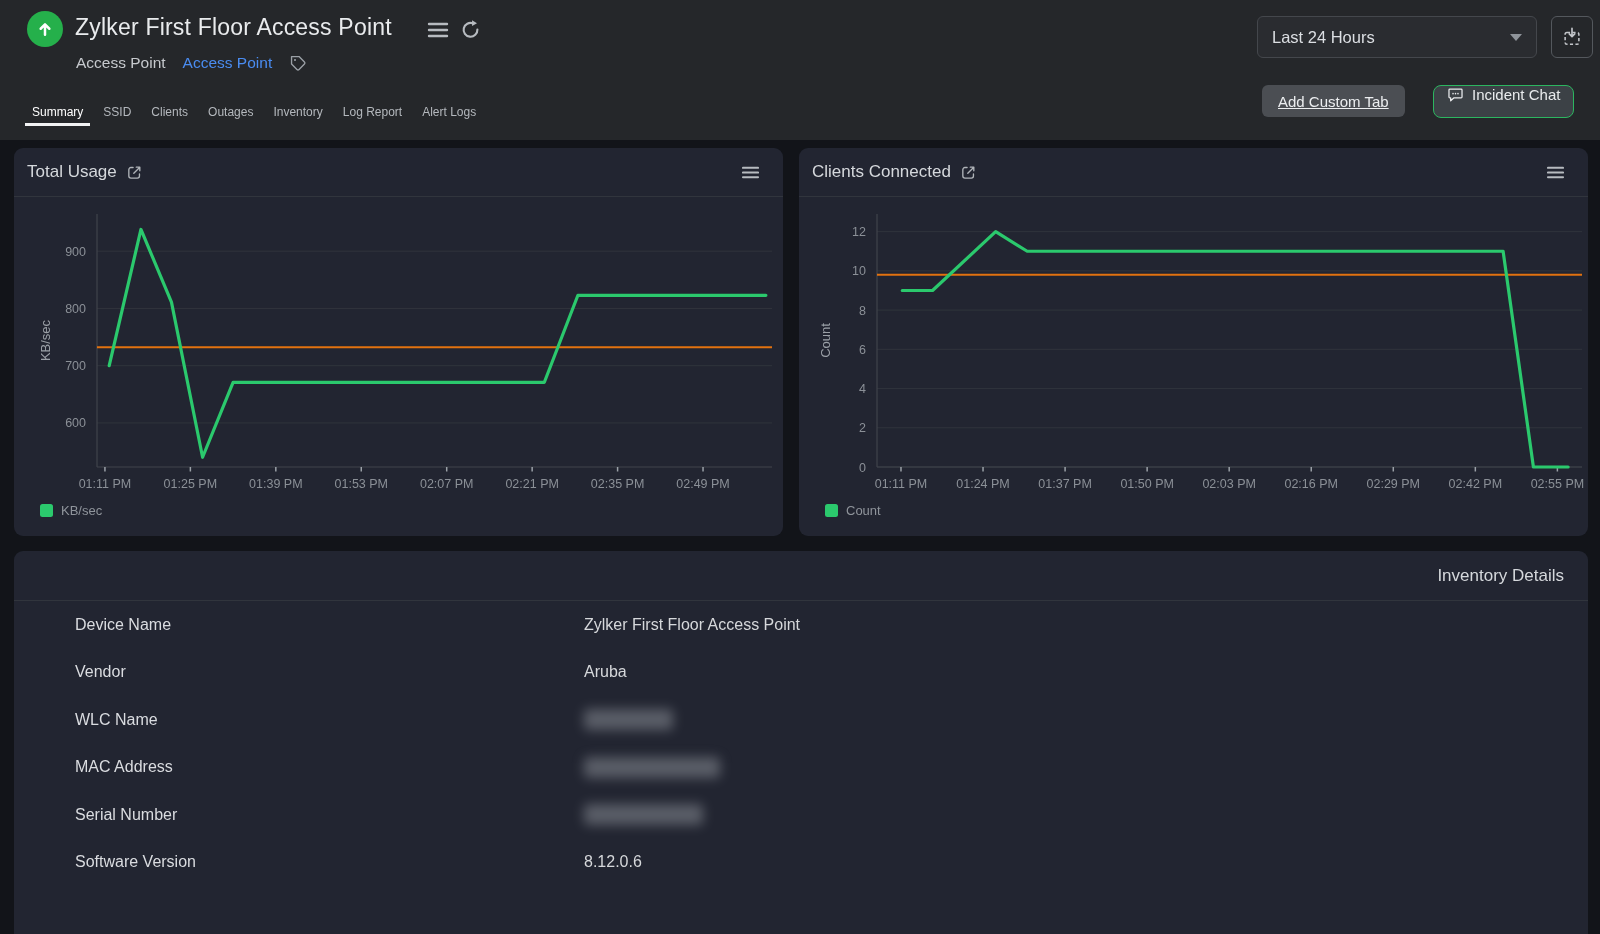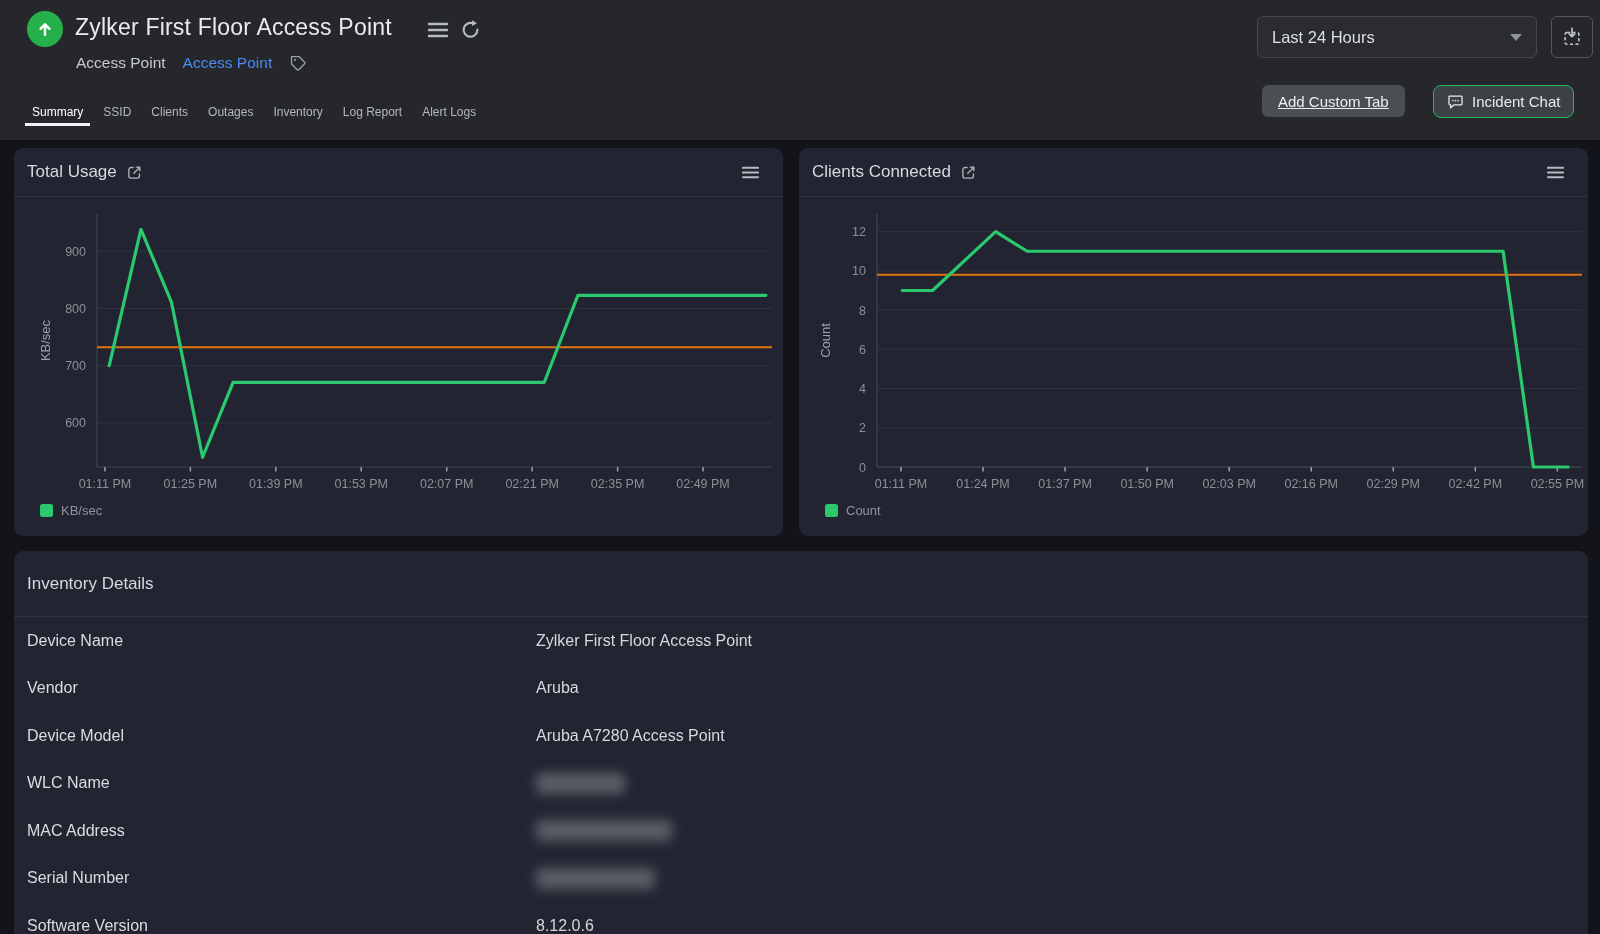--- a/index.html
+++ b/index.html
@@ -21,21 +21,21 @@
     color:#dcdfe3; font-size:16.5px; cursor:pointer; }
   .time-select .caret { margin-left:auto; width:0; height:0; border-left:6px solid transparent;
     border-right:6px solid transparent; border-top:7px solid #8f949a; }
   .window-btn { position:absolute; left:1551px; top:16px; width:42px; height:42px; border:1px solid #54585d;
     border-radius:6px; background:transparent; display:flex; align-items:center; justify-content:center; cursor:pointer; }
 
   .add-tab-btn { position:absolute; left:1262px; top:85px; height:32px; padding:0 16px; background:#4b4e53;
     border:none; border-radius:6px; color:#eceef0; font-size:15px; display:flex; align-items:center; cursor:pointer;
     font-family:"Liberation Sans", sans-serif;text-decoration:underline; }
   .incident-btn { position:absolute; left:1433px; top:85px; height:33px; padding:0 13px; background:#3c4146;
-    border:1.5px solid #2cb660; border-radius:8px; color:#e9ebed; font-size:15px; display:flex; align-items:center;
+    border:1.5px solid #2cb660; border-radius:8px; color:#e9ebed; font-size:15px; display:flex; 
     gap:8px; cursor:pointer; font-family:"Liberation Sans", sans-serif; }
 
   .tabs { position:absolute; left:25px; top:102px; display:flex; gap:6px; }
   .tab { padding:0 7px 1px 7px; font-size:12px; line-height:20px; color:#b4b8bd; cursor:pointer; }
   .tab.active { color:#ffffff; border-bottom:3px solid #f2f3f4; }
 
   
   .card { position:absolute; background:#222531; border-radius:9px; overflow:hidden; }
   #card-usage   { left:14px;  top:148px; width:769px;  height:388px; }
   #card-clients { left:799px; top:148px; width:789px;  height:388px; }
@@ -44,21 +44,21 @@
     border-bottom:1px solid #31353d; }
   .card-title { color:#d5d8dc; font-size:17px; display:flex; align-items:center; gap:9px; }
   .card-menu { margin-left:auto; cursor:pointer; display:flex; align-items:center; }
 
   .chart-wrap { position:relative; }
   .legend { display:flex; align-items:center; gap:8px; margin:6px 0 0 26px; cursor:pointer; }
   .legend .swatch { width:13px; height:13px; border-radius:2.5px; }
   .legend .lbl { font-size:13px; color:#8f949b; }
 
   
-  .inv-row { position:relative; height:47.5px; display:flex; align-items:center; }
+  .inv-row { position:relative; height:47.5px; display:flex; align-items:center;margin-left:48px; }
   .inv-label { position:absolute; left:13px; font-size:16px; color:#dadce0; }
   .inv-value { position:absolute; left:522px; font-size:16px; color:#d6d8db; }
   .inv-redacted { position:absolute; left:522px; height:21px; border-radius:4px;
     background:#878b93; opacity:.55; filter:blur(6px); }
 
   svg { display:block; }
   text { font-family:"Liberation Sans", sans-serif; }
 </style>
 </head>
 <body>
@@ -252,37 +252,33 @@
         <polyline points="103.2461951656222,93.48837209302326 133.54162936436884,93.48837209302326 196.65711727842435,34.65116279069767 228.2148612354521,54.263565891472865 704.1056401074306,54.263565891472865 734.4010743061773,270 769.1145926589078,270" fill="none" stroke="#2bc96d" stroke-width="3.2" stroke-linejoin="round" stroke-linecap="round"></polyline>
       </svg>
       <div class="legend">
         <span class="swatch" style="background: rgb(43, 201, 109);"></span>
         <span class="lbl">Count</span>
       </div>
     </div>
 </div>
 
 <div class="card" id="card-inventory">
-  <div class="card-header" style="height:66px;">
+  <div class="card-header" style="height:50px;justify-content:flex-end;">
     <div class="card-title">Inventory Details</div>
   </div>
   <div id="inventory-rows">
       <div class="inv-row">
         <span class="inv-label">Device Name</span>
         <span class="inv-value">Zylker First Floor Access Point</span>
       </div>
       <div class="inv-row">
         <span class="inv-label">Vendor</span>
         <span class="inv-value">Aruba</span>
       </div>
       <div class="inv-row">
-        <span class="inv-label">Device Model</span>
-        <span class="inv-value">Aruba A7280 Access Point</span>
-      </div>
-      <div class="inv-row">
         <span class="inv-label">WLC Name</span>
         <div class="inv-redacted" style="width: 89px;"></div>
       </div>
       <div class="inv-row">
         <span class="inv-label">MAC Address</span>
         <div class="inv-redacted" style="width: 136px;"></div>
       </div>
       <div class="inv-row">
         <span class="inv-label">Serial Number</span>
         <div class="inv-redacted" style="width: 119px;"></div>

